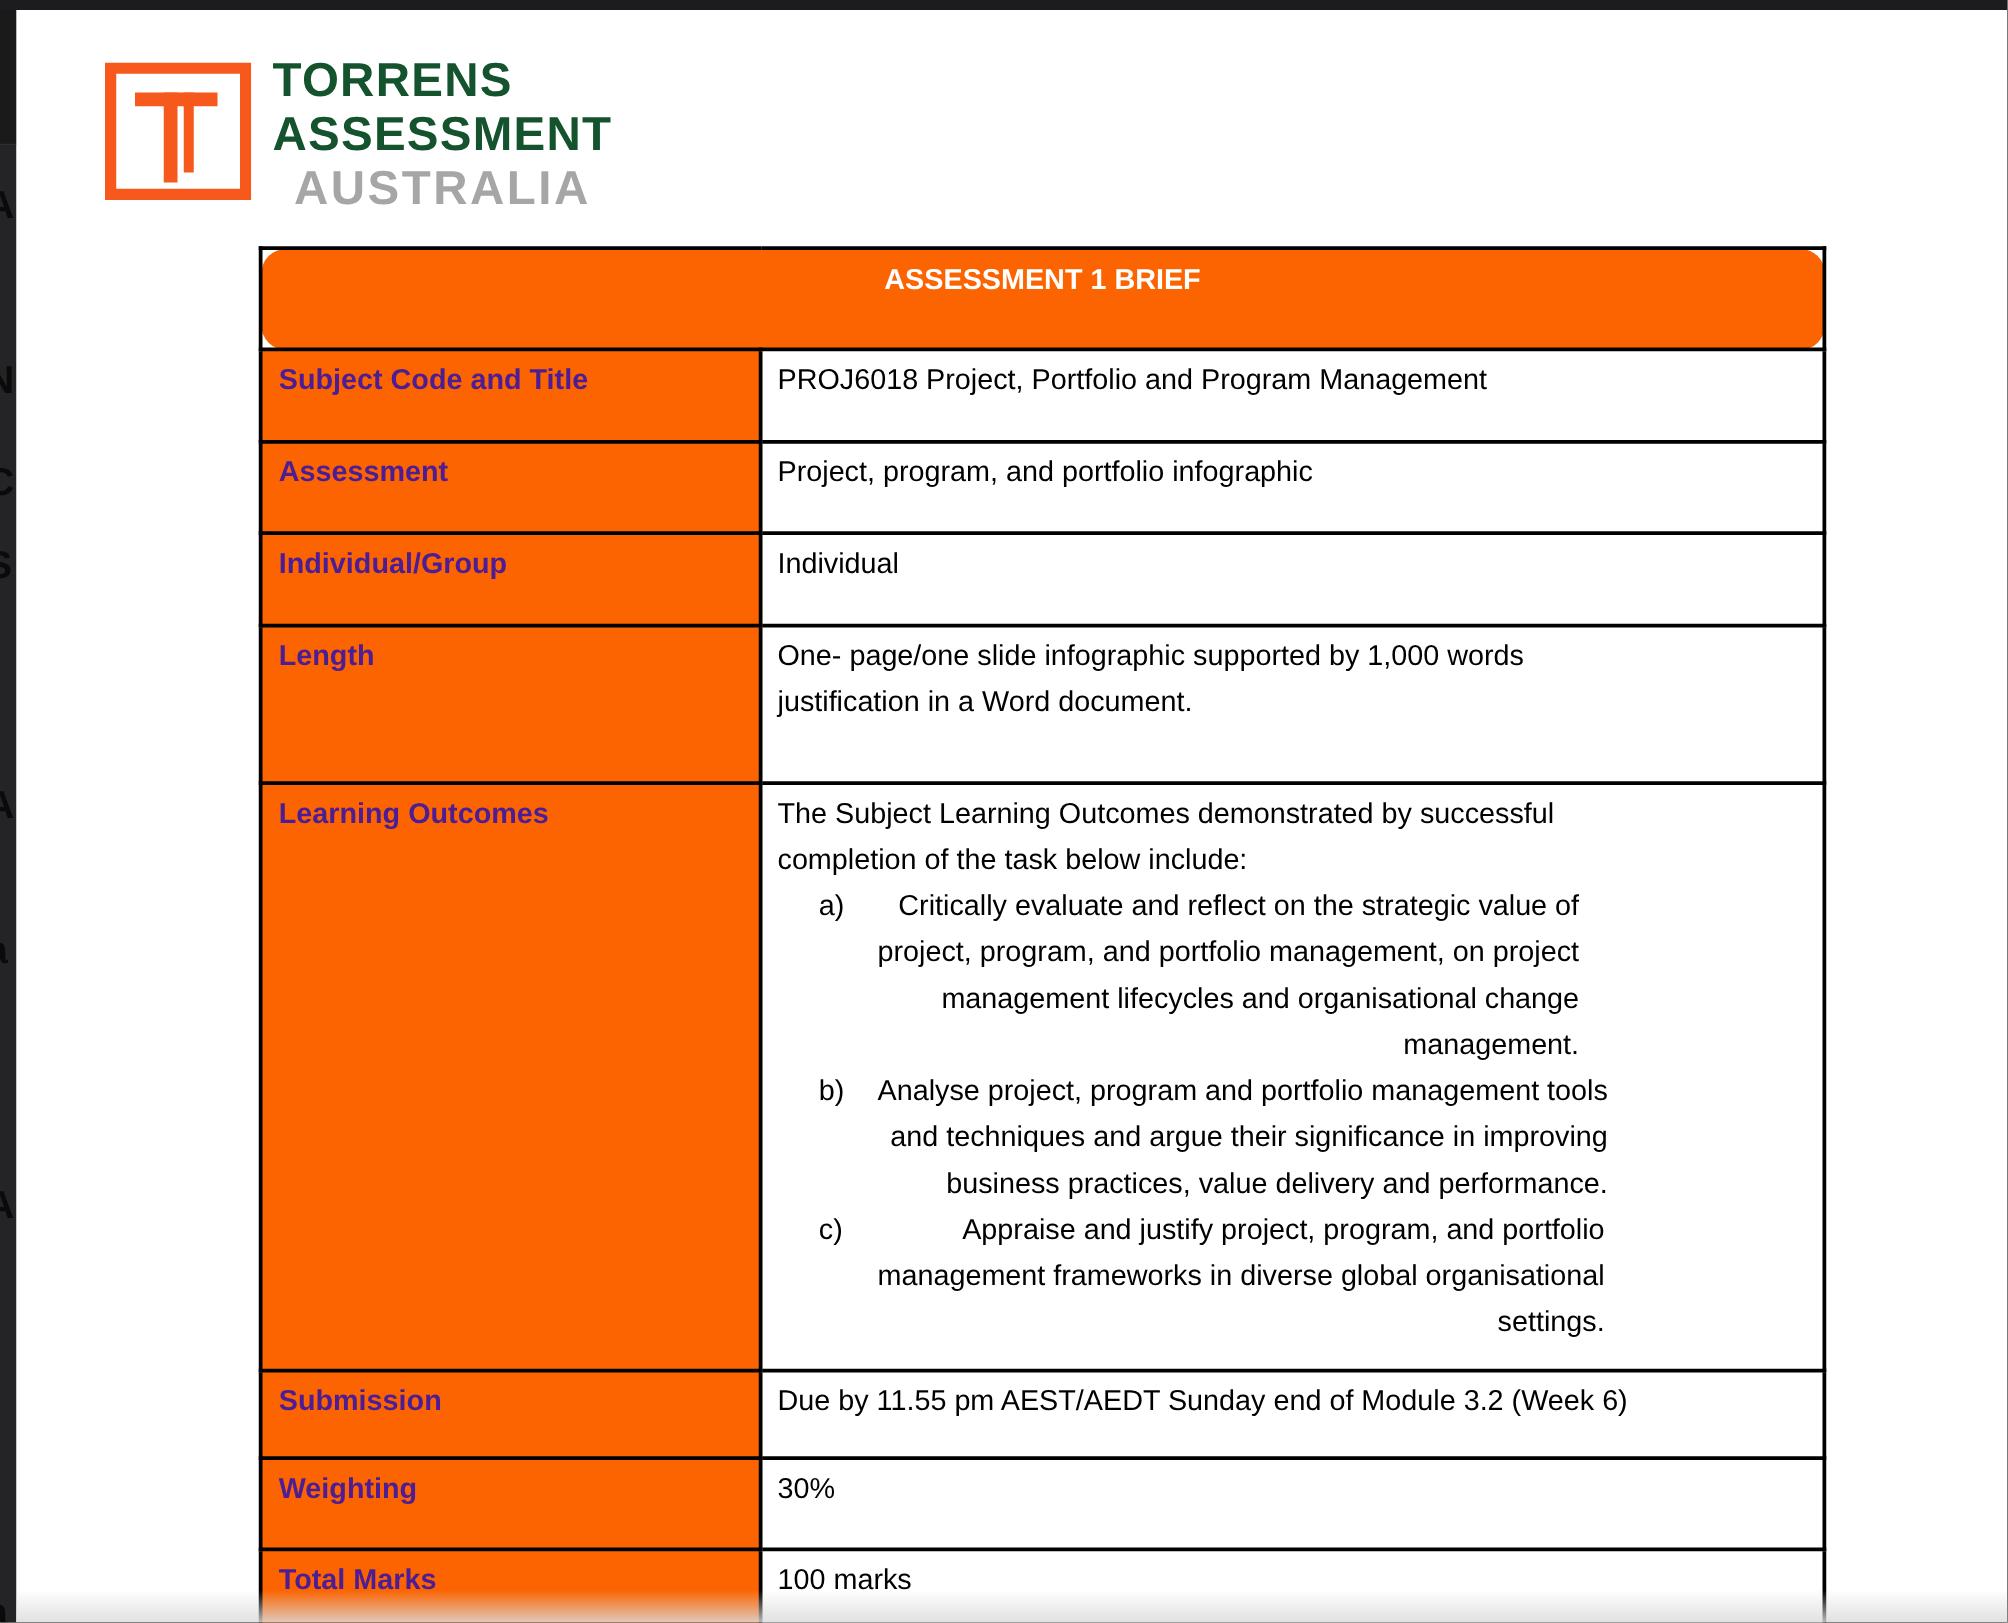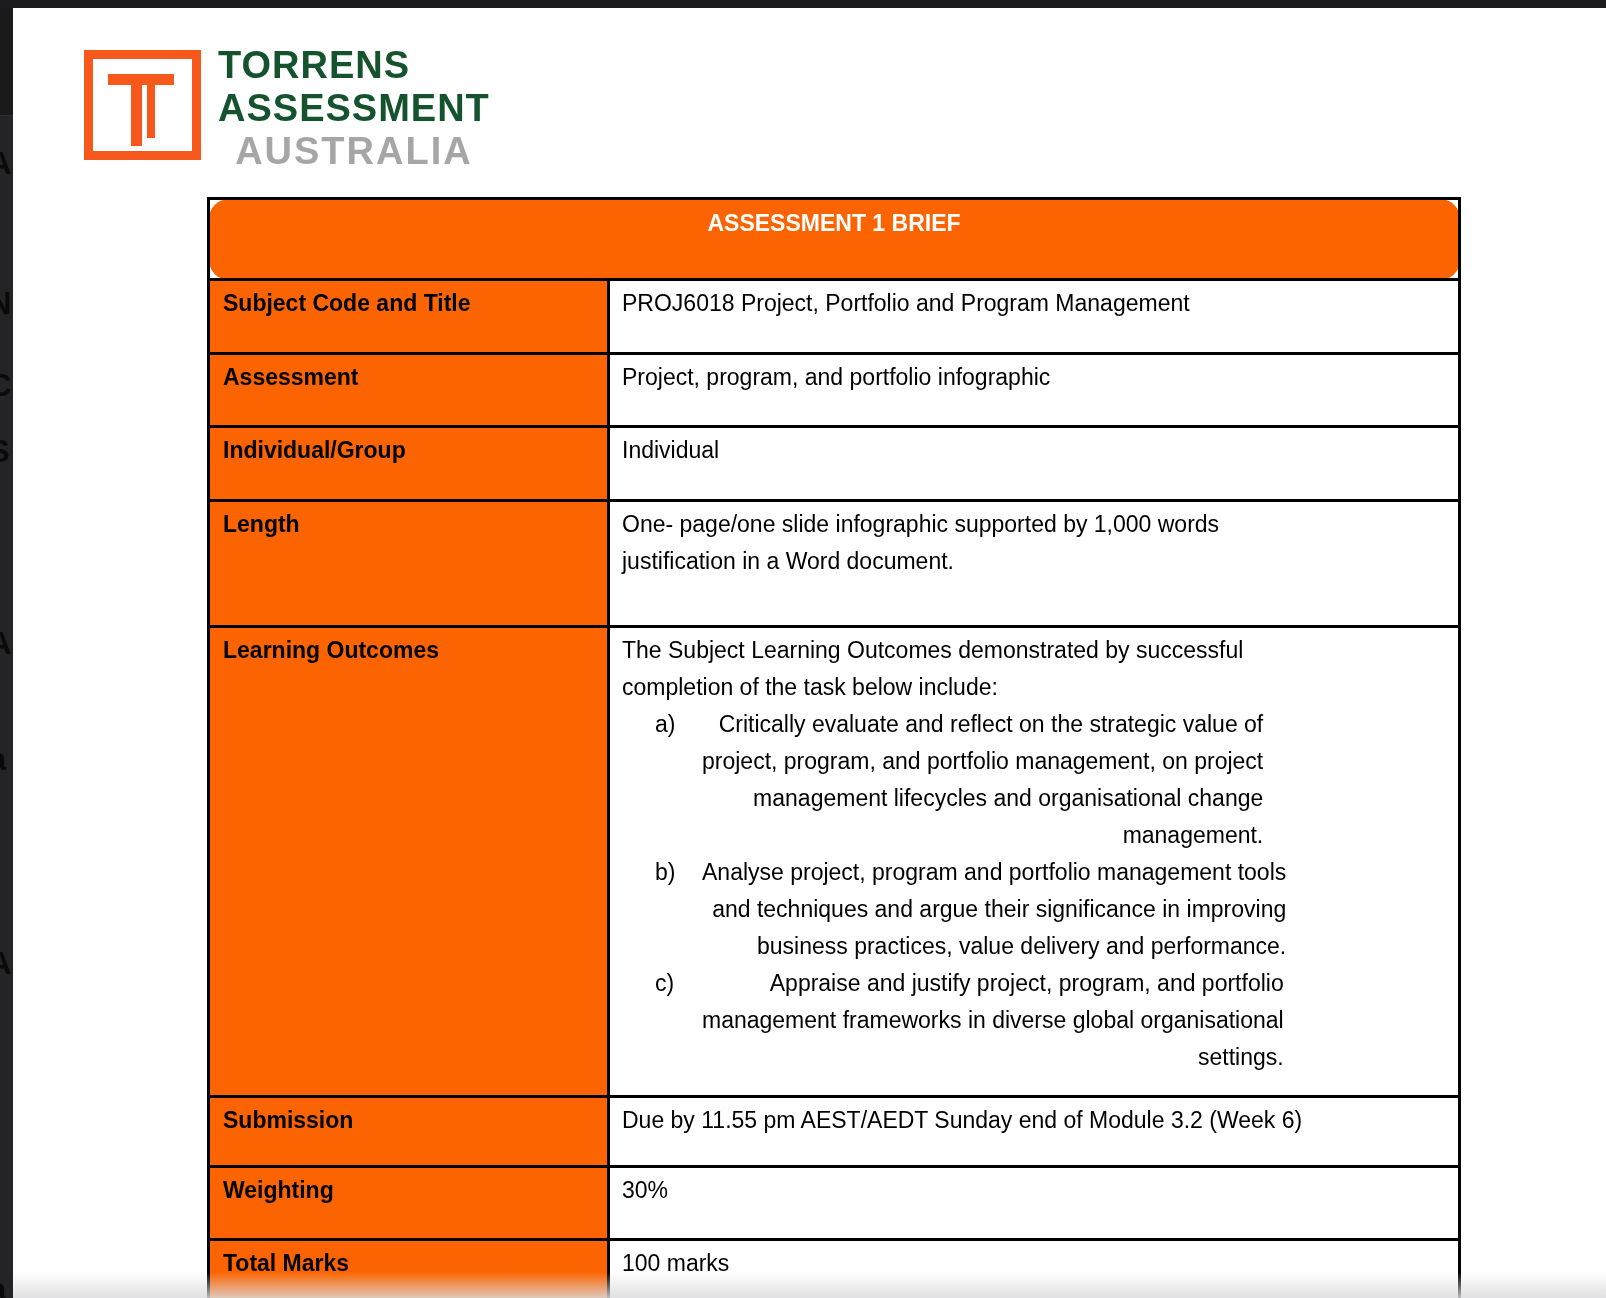--- a/index.html
+++ b/index.html
@@ -25,21 +25,21 @@
   .logo-gray{color:#a6a6a6;letter-spacing:2px;text-align:center;}
   
   #brief-table{
     position:absolute;left:207px;top:197px;width:1251px;
     border-collapse:collapse;table-layout:fixed;z-index:1;
   }
   #brief-table td{
     border:3px solid #000;vertical-align:top;
     font-size:23px;line-height:37px;
   }
-  .cell-orange{background:#fb6400;color:#000000;font-weight:bold;padding:4px 10px 0 13px;}
+  .cell-orange{background:#fb6400;color:#4c1d95;font-weight:bold;padding:4px 10px 0 13px;}
   .cell-white{background:#ffffff;color:#000000;padding:4px 14px 16px 12px;}
   .cell-title{
     background:#fb6400;color:#ffffff;font-weight:bold;text-align:center;
     font-size:24px;padding-top:5px;border-radius:20px;
   }
   .lo-item{display:flex;margin-left:33px;}
   .lo-marker{width:47px;flex:none;}
   .lo-text{flex:none;text-align:right;}
   
   #bottom-fade{

